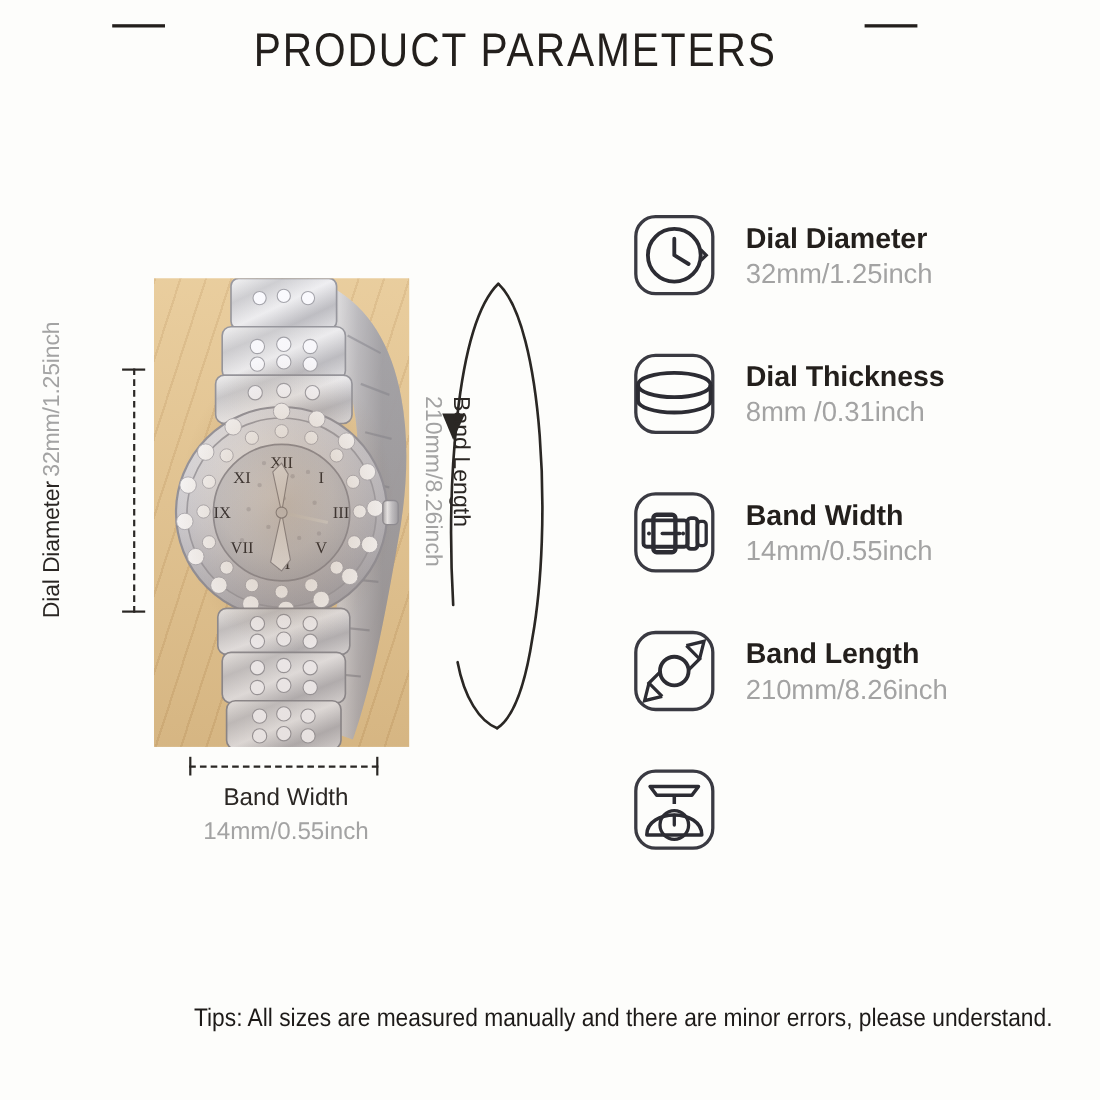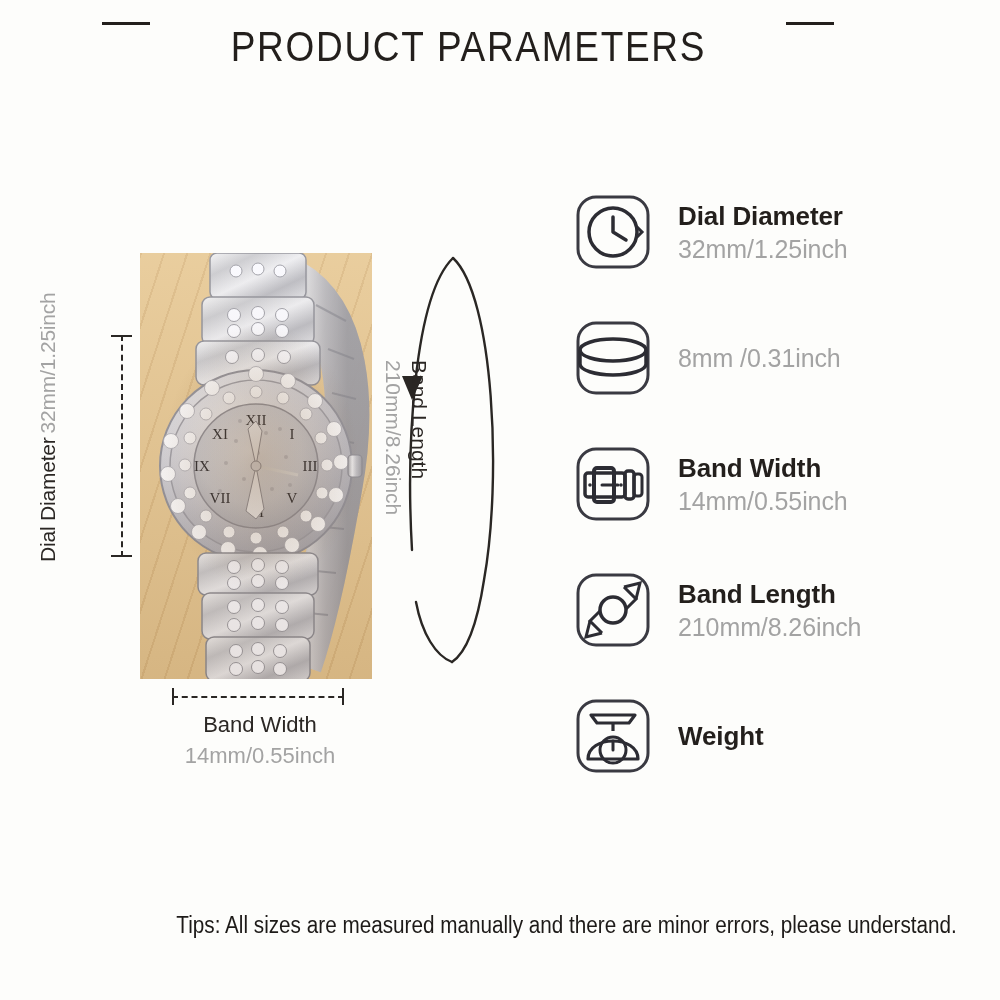--- a/index.html
+++ b/index.html
@@ -501,20 +501,21 @@
       </div>
     </div>
 
     <div class="spec-row">
       <svg class="spec-icon" viewBox="0 0 82 82">
         <rect x="6" y="6" width="70" height="70" rx="18" fill="none" stroke="#3a3a42" stroke-width="3"></rect>
         <ellipse cx="41" cy="33" rx="33" ry="11" fill="none" stroke="#2c2c33" stroke-width="3.5"></ellipse>
         <path d="M8 33 L8 47 A33 11 0 0 0 74 47 L74 33" fill="none" stroke="#2c2c33" stroke-width="3.5"></path>
       </svg>
       <div class="spec-text">
+        <span class="spec-name">Dial Thickness</span>
         <span class="spec-value">8mm /0.31inch</span>
       </div>
     </div>
 
     <div class="spec-row">
       <svg class="spec-icon" viewBox="0 0 82 82">
         <rect x="6" y="6" width="70" height="70" rx="18" fill="none" stroke="#3a3a42" stroke-width="3"></rect>
         <rect x="13" y="30" width="40" height="24" rx="3" fill="none" stroke="#2c2c33" stroke-width="3.5"></rect>
         <rect x="22" y="25" width="20" height="34" rx="3" fill="none" stroke="#2c2c33" stroke-width="4"></rect>
         <rect x="53" y="28" width="9" height="28" rx="3" fill="none" stroke="#2c2c33" stroke-width="3.5"></rect>
@@ -547,21 +548,20 @@
     <div class="spec-row">
       <svg class="spec-icon" viewBox="0 0 82 82">
         <rect x="6" y="6" width="70" height="70" rx="18" fill="none" stroke="#3a3a42" stroke-width="3"></rect>
         <path d="M19 20 L63 20 L57 28 L25 28 Z" fill="none" stroke="#2c2c33" stroke-width="3.2" stroke-linejoin="round"></path>
         <path d="M41 28 L41 36" stroke="#2c2c33" stroke-width="3.2"></path>
         <path d="M16 64 C 16 40, 66 40, 66 64 Z" fill="none" stroke="#2c2c33" stroke-width="3.2" stroke-linejoin="round"></path>
         <circle cx="41" cy="55" r="13" fill="none" stroke="#2c2c33" stroke-width="3"></circle>
         <path d="M41 55 L41 46" stroke="#2c2c33" stroke-width="3" stroke-linecap="round"></path>
       </svg>
       <div class="spec-text">
-        <span class="spec-name">Weight</span>
       </div>
     </div>
 
   </div>
 
   <div class="footer">
     <span class="footer-text">Tips: All sizes are measured manually and there are minor errors, please understand.</span>
   </div>
 
 </div>

